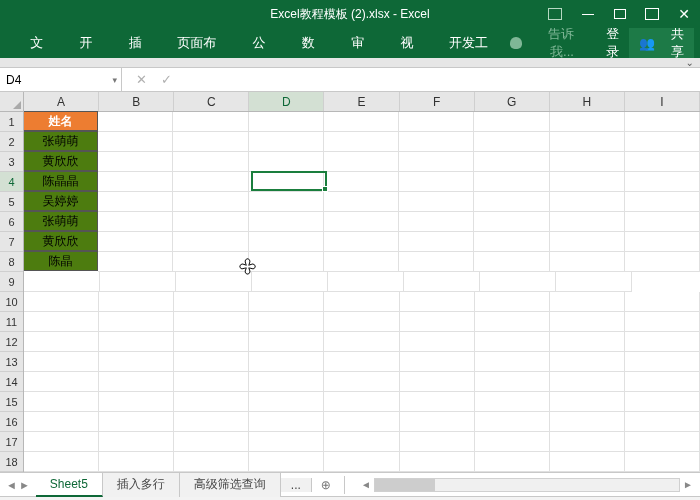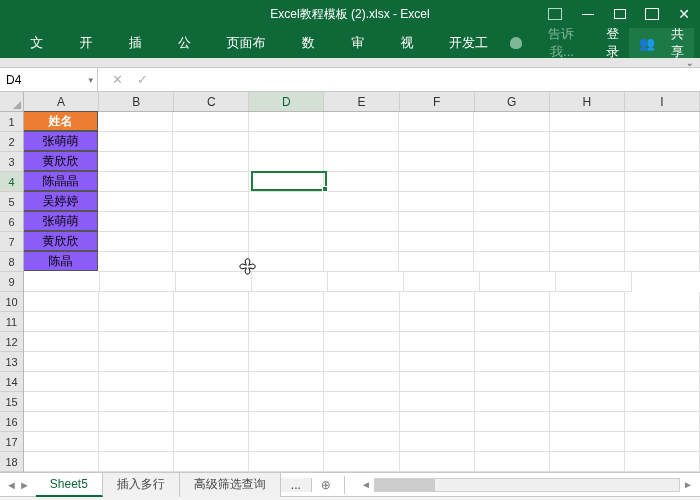--- a/index.html
+++ b/index.html
@@ -19,21 +19,21 @@
 .ribbon-tab { padding: 0 12px; height: 30px; line-height: 30px; cursor: pointer; }
 .ribbon-tell { color: #7fb796; padding: 0 10px; display: flex; align-items: center; gap: 4px; }
 .ribbon-tell .bulb { width: 12px; height: 12px; background: #7fb796; border-radius: 50% 50% 40% 40%; }
 .ribbon-login { padding: 0 10px; cursor: pointer; }
 .ribbon-share { background: #1d7a47; padding: 0 10px; display: flex; align-items: center; gap: 4px; }
 
 .collapse-bar { height: 10px; background: #e6e6e6; border-bottom: 1px solid #c8c8c8; position: relative; }
 .collapse-bar .chev { position: absolute; right: 6px; top: -1px; font-size: 10px; color: #5a5a5a; cursor: pointer; }
 
 .namebox-row { height: 24px; background: #fff; border-bottom: 1px solid #c8c8c8; display: flex; align-items: stretch; }
-.namebox { width: 98px; border-right: 1px solid #c8c8c8; display: flex; align-items: center; padding: 0 6px; font-size: 12px; position: relative; }
+.namebox { width: 122px; border-right: 1px solid #c8c8c8; display: flex; align-items: center; padding: 0 6px; font-size: 12px; position: relative; }
 .namebox .dd { position: absolute; right: 4px; font-size: 9px; color: #777; }
 .fx-area { display: flex; align-items: center; gap: 14px; padding: 0 14px; color: #b0b0b0; font-size: 13px; }
 .fx-area .btn { cursor: pointer; }
 .fx-area .fx { font-style: italic; color: #666; margin-top: 36px; }
 
 .sheet-area { position: relative; height: 380px; display: flex; }
 .row-headers { width: 24px; background: #e6e6e6; border-right: 1px solid #b7b7b7; }
 .corner { height: 20px; border-bottom: 1px solid #b7b7b7; background: #e6e6e6; position: relative; }
 .corner::after { content: ""; position: absolute; right: 2px; bottom: 2px; border-left: 8px solid transparent; border-bottom: 8px solid #aaa; }
 .rowh { height: 20px; border-bottom: 1px solid #cfcfcf; font-size: 11px; color: #333; display: flex; align-items: center; justify-content: center; background: #e6e6e6; }
@@ -41,21 +41,21 @@
 
 .grid-wrap { flex: 1; overflow: hidden; position: relative; }
 .col-headers { height: 20px; display: flex; background: #e6e6e6; border-bottom: 1px solid #b7b7b7; }
 .colh { width: 76px; border-right: 1px solid #cfcfcf; font-size: 12px; color: #333; display: flex; align-items: center; justify-content: center; }
 .colh.active { background: #d3e0d3; color: #0e6837; }
 
 .grid { position: relative; }
 .row { display: flex; height: 20px; }
 .cell { width: 76px; height: 20px; border-right: 1px solid #e0e0e0; border-bottom: 1px solid #e0e0e0; font-size: 12px; display: flex; align-items: center; justify-content: center; }
 
-.data-cell { border: 1px solid #555; margin: -1px 0 0 -1px; background: #8b5cf6; color: #000; }
+.data-cell { border: 1px solid #555; margin: -1px 0 0 -1px; background: #4d7c0f; color: #000; }
 .header-cell { background: #ed7d31; color: #fff; font-weight: bold; border-color: #555; }
 
 .selection { position: absolute; border: 2px solid #1a7e3d; pointer-events: none; }
 .selection .handle { position: absolute; right: -3px; bottom: -3px; width: 6px; height: 6px; background: #1a7e3d; border: 1px solid #fff; }
 
 .cursor-plus { position: absolute; font-size: 18px; color: #fff; text-shadow: -1px 0 #000, 1px 0 #000, 0 -1px #000, 0 1px #000; pointer-events: none; font-weight: bold; line-height: 1; }
 
 .tab-strip { height: 24px; background: #fff; border-top: 1px solid #c8c8c8; display: flex; align-items: center; font-size: 12px; }
 .tab-nav { display: flex; gap: 2px; padding: 0 6px; color: #888; align-items: center; }
 .tab-nav span { cursor: pointer; font-size: 11px; }
@@ -95,22 +95,22 @@
     <div>
         <span class="x">✕</span>
       </div>
   </div>
 </div>
 
 <div class="ribbontabs">
   <div class="ribbon-tab">文件</div>
   <div class="ribbon-tab">开始</div>
   <div class="ribbon-tab">插入</div>
+  <div class="ribbon-tab">页面布局</div>
   <div class="ribbon-tab">公式</div>
-  <div class="ribbon-tab">页面布局</div>
   <div class="ribbon-tab">数据</div>
   <div class="ribbon-tab">审阅</div>
   <div class="ribbon-tab">视图</div>
   <div class="ribbon-tab">开发工具</div>
   <div class="ribbon-tell">
     <span class="bulb"></span>
     <span>告诉我...</span>
   </div>
   <div class="ribbon-login">登录</div>
   <div class="ribbon-share">

